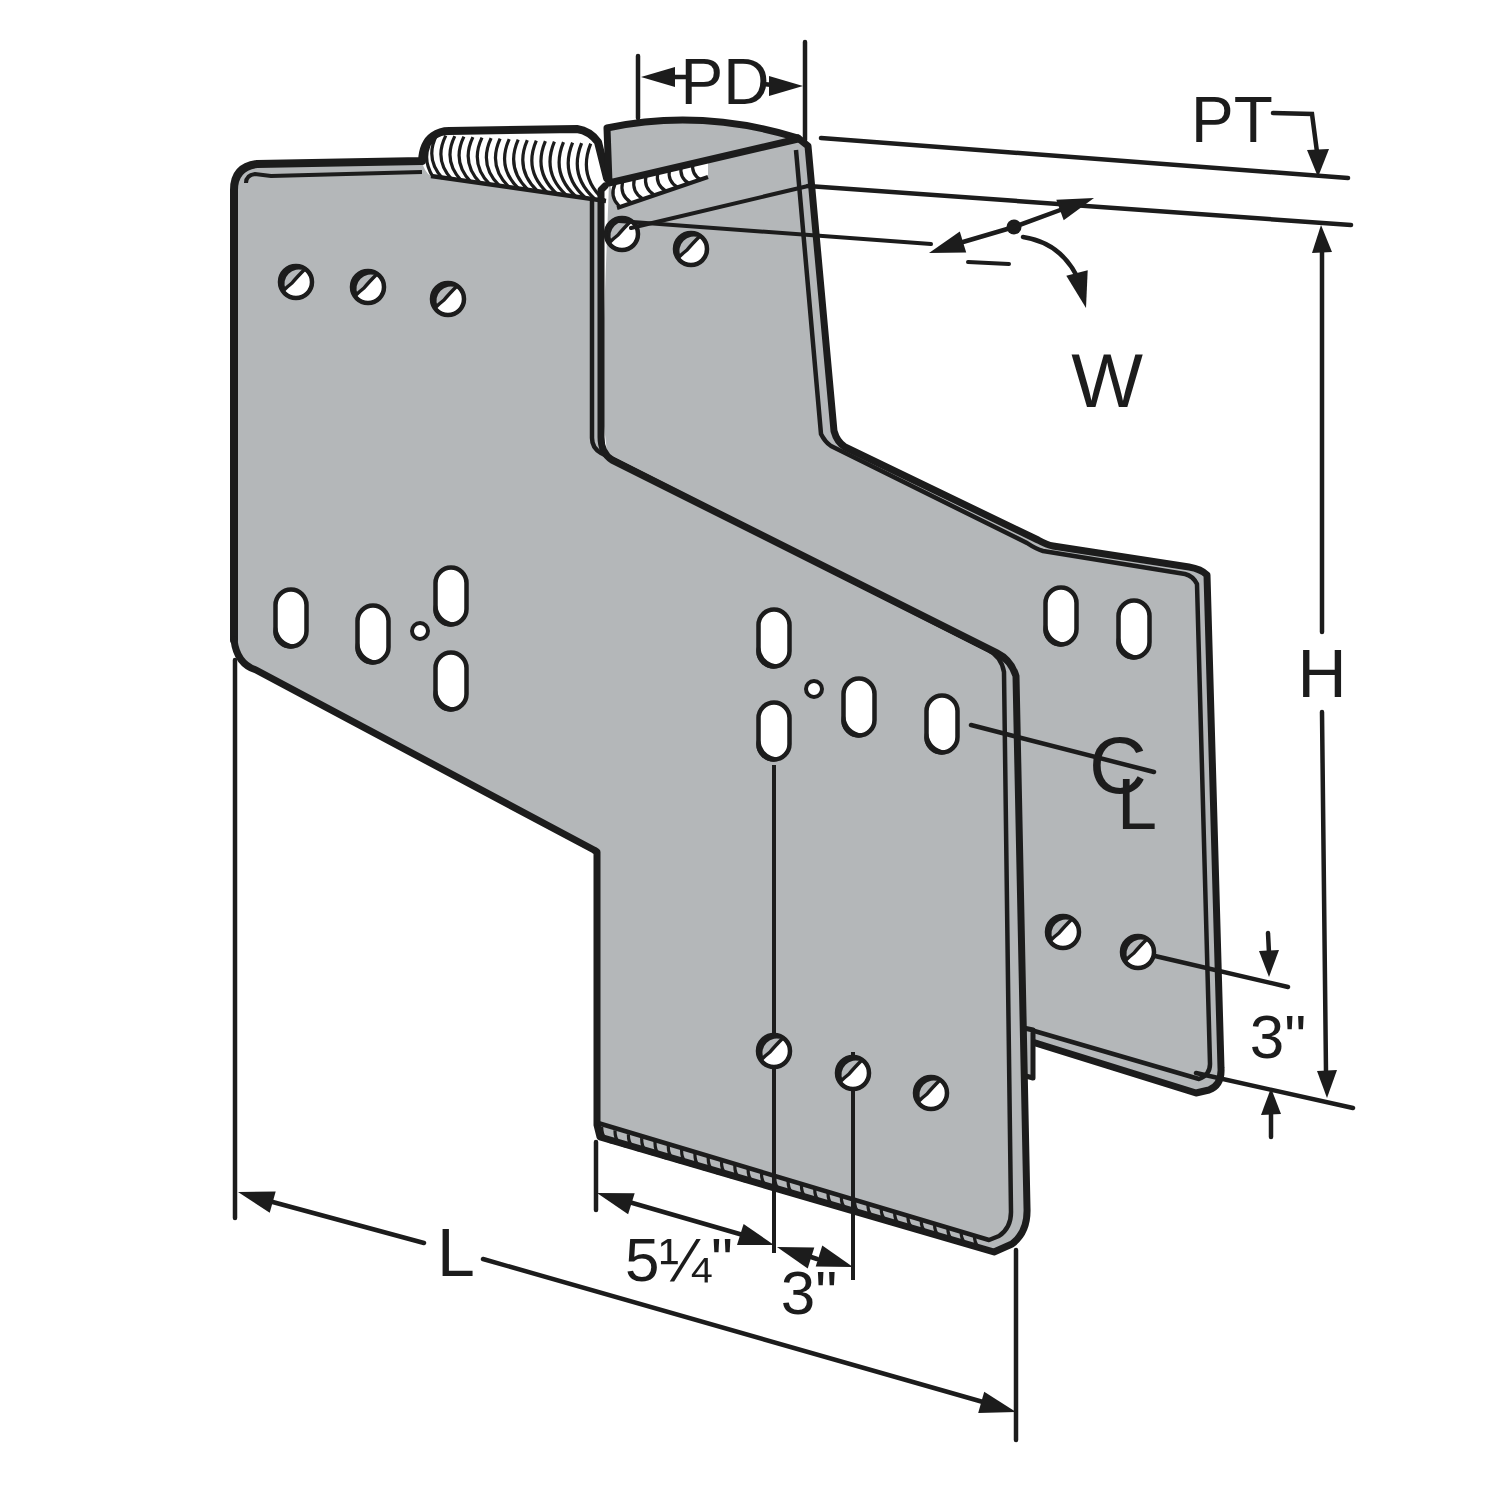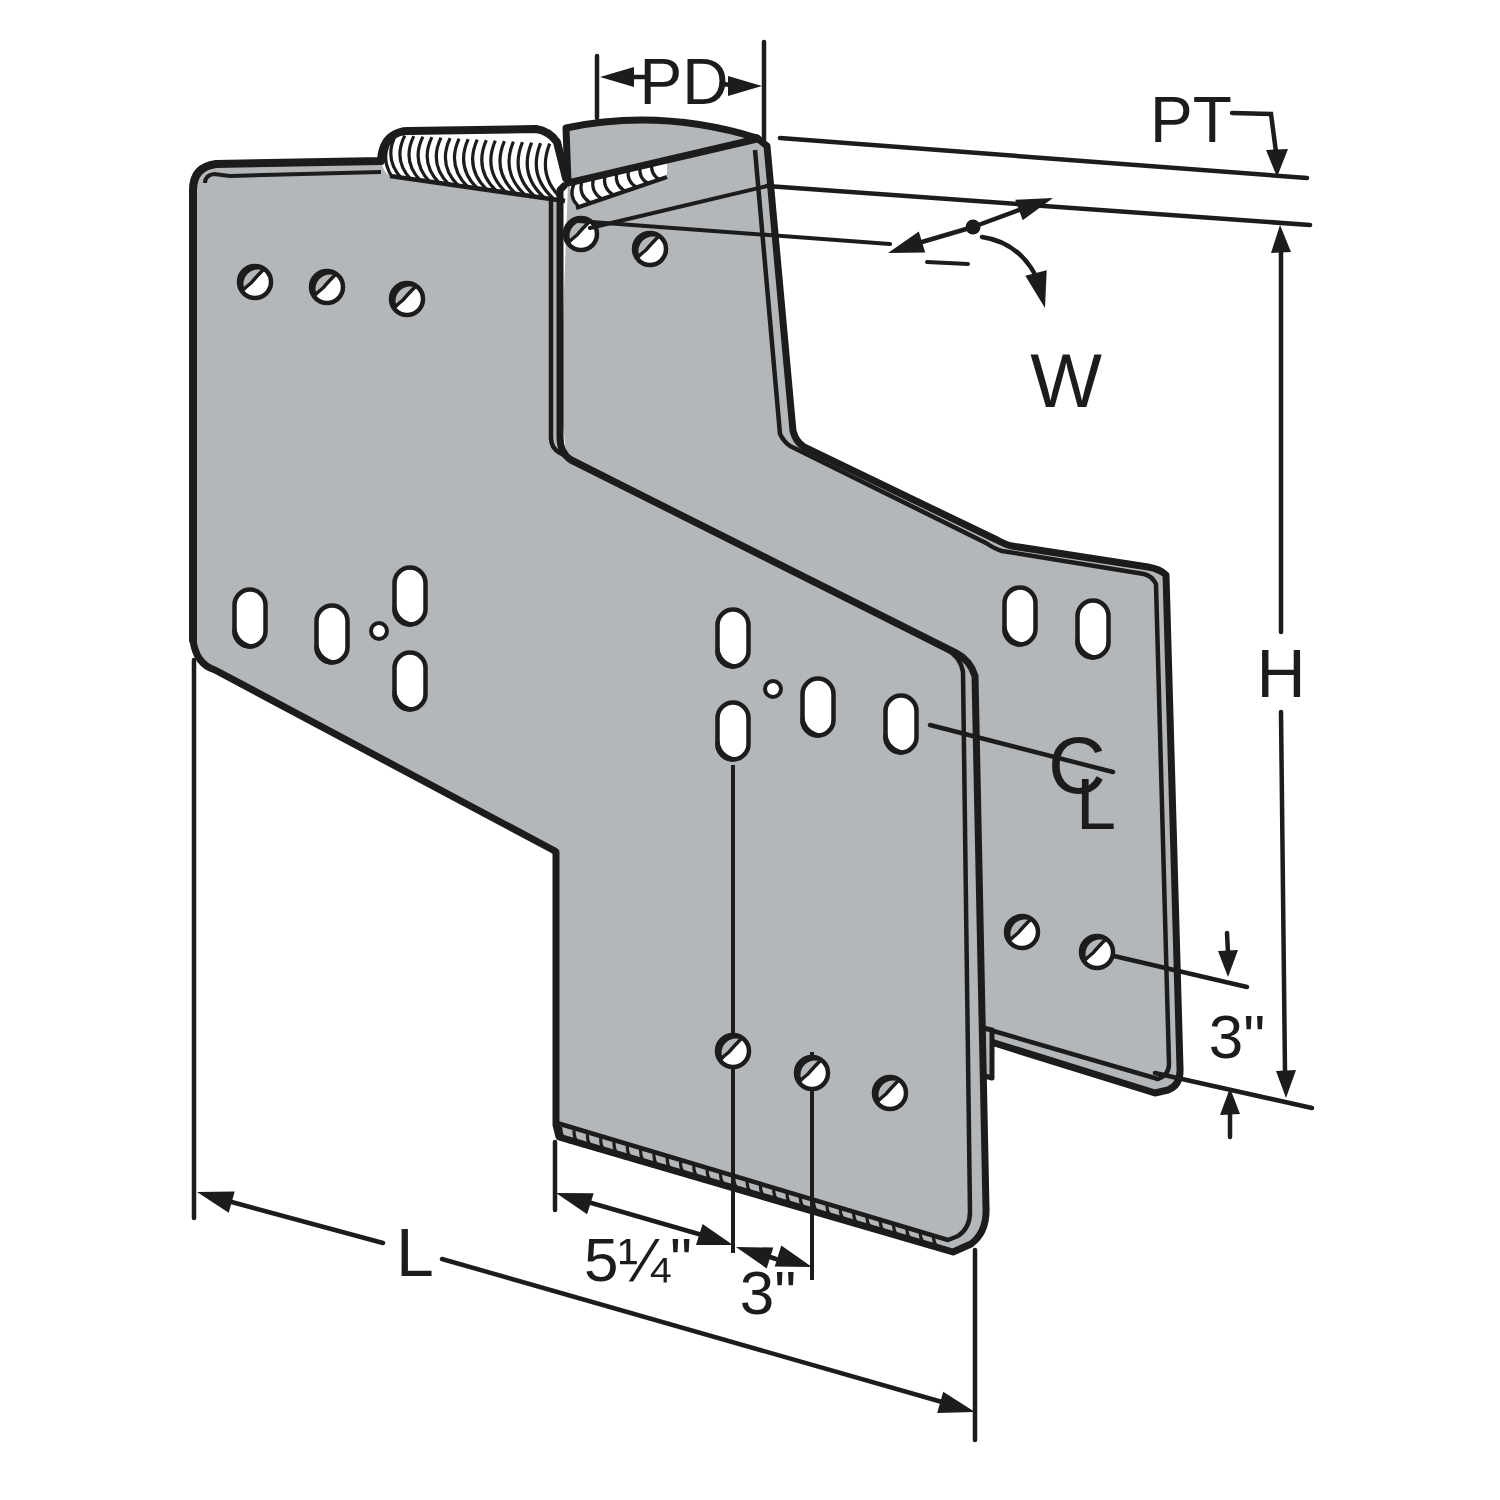--- a/index.html
+++ b/index.html
@@ -1,16 +1,16 @@
 <!DOCTYPE html>
 <html style="--ink: #1c1c1c; --bg: #ffffff;"><head>
 <meta charset="utf-8">
 <style>
   html,body{margin:0;padding:0;background:#fff;}
-  #stage{width:1344px;height:1500px;position:relative;background:var(--bg,#fff);}
+  #stage{width:1344px;height:1500px;position:relative;background:var(--bg,#fff);margin-left:41px;}
   svg{position:absolute;left:0;top:0;}
   text{font-family:"Liberation Sans",sans-serif;fill:var(--ink,#1c1c1c);}
 </style>
 </head>
 <body>
 
 <div id="stage">
 <svg width="1500" height="1500" viewBox="0 0 1500 1500">
   <defs>
     <g id="def-hole">

